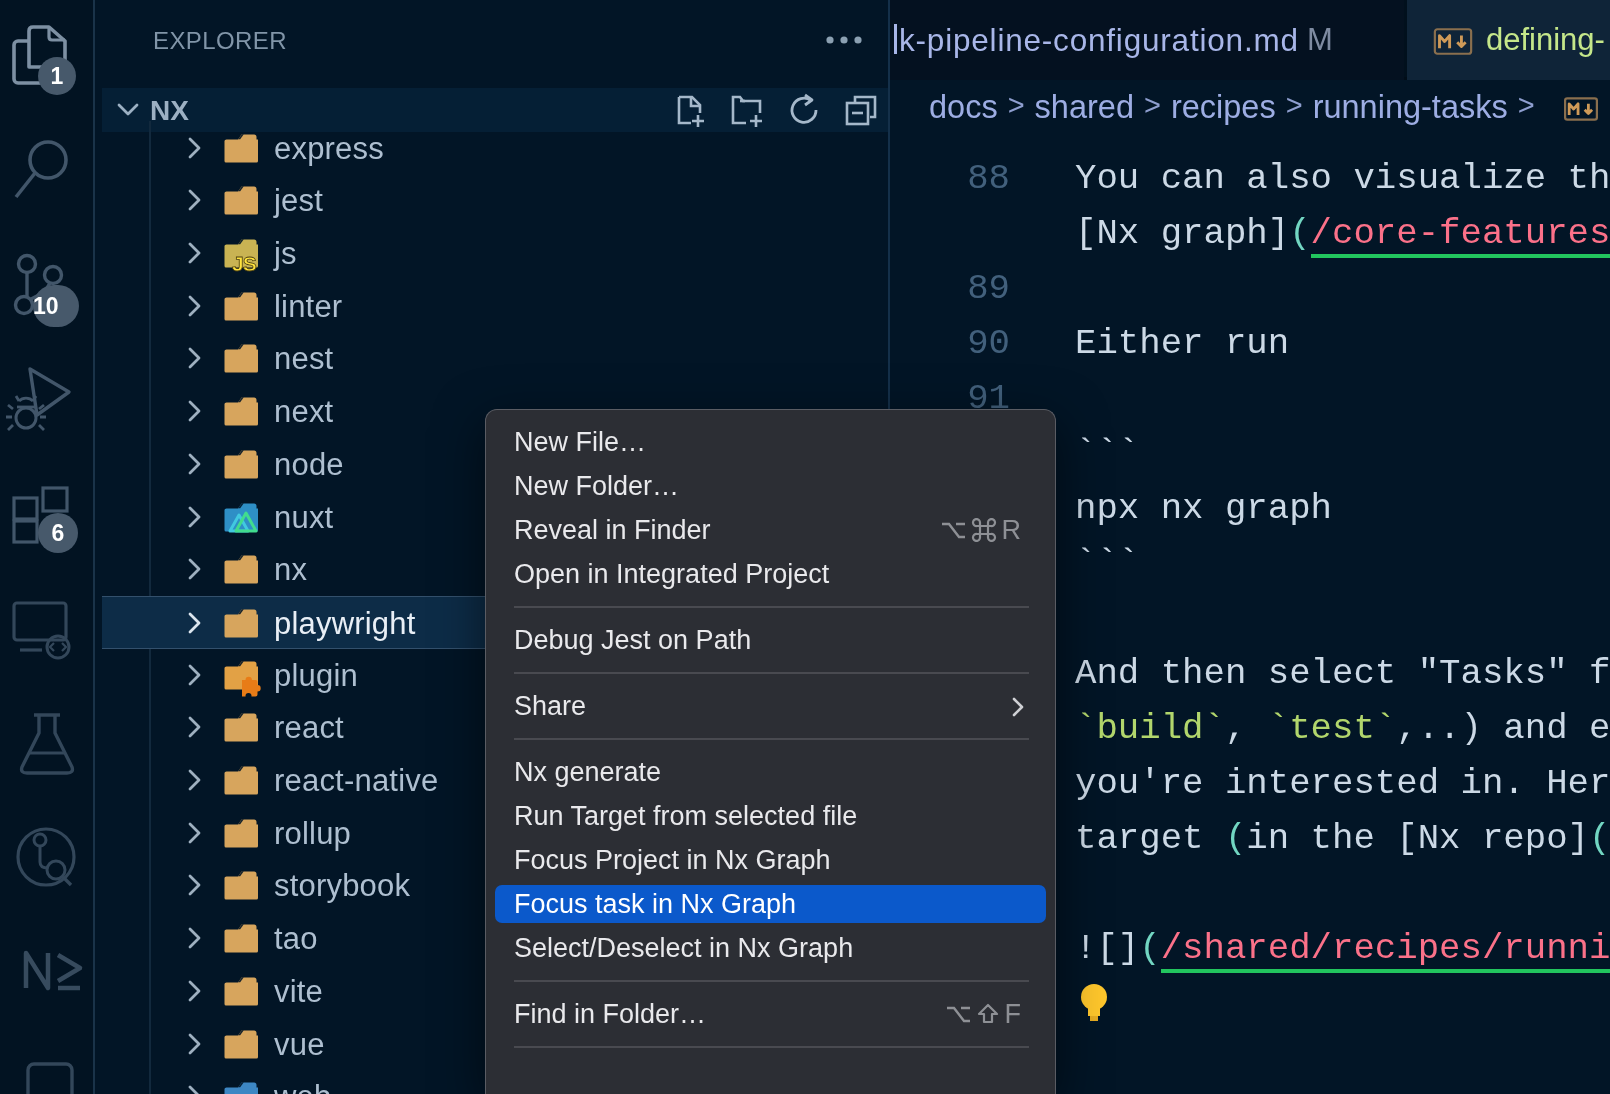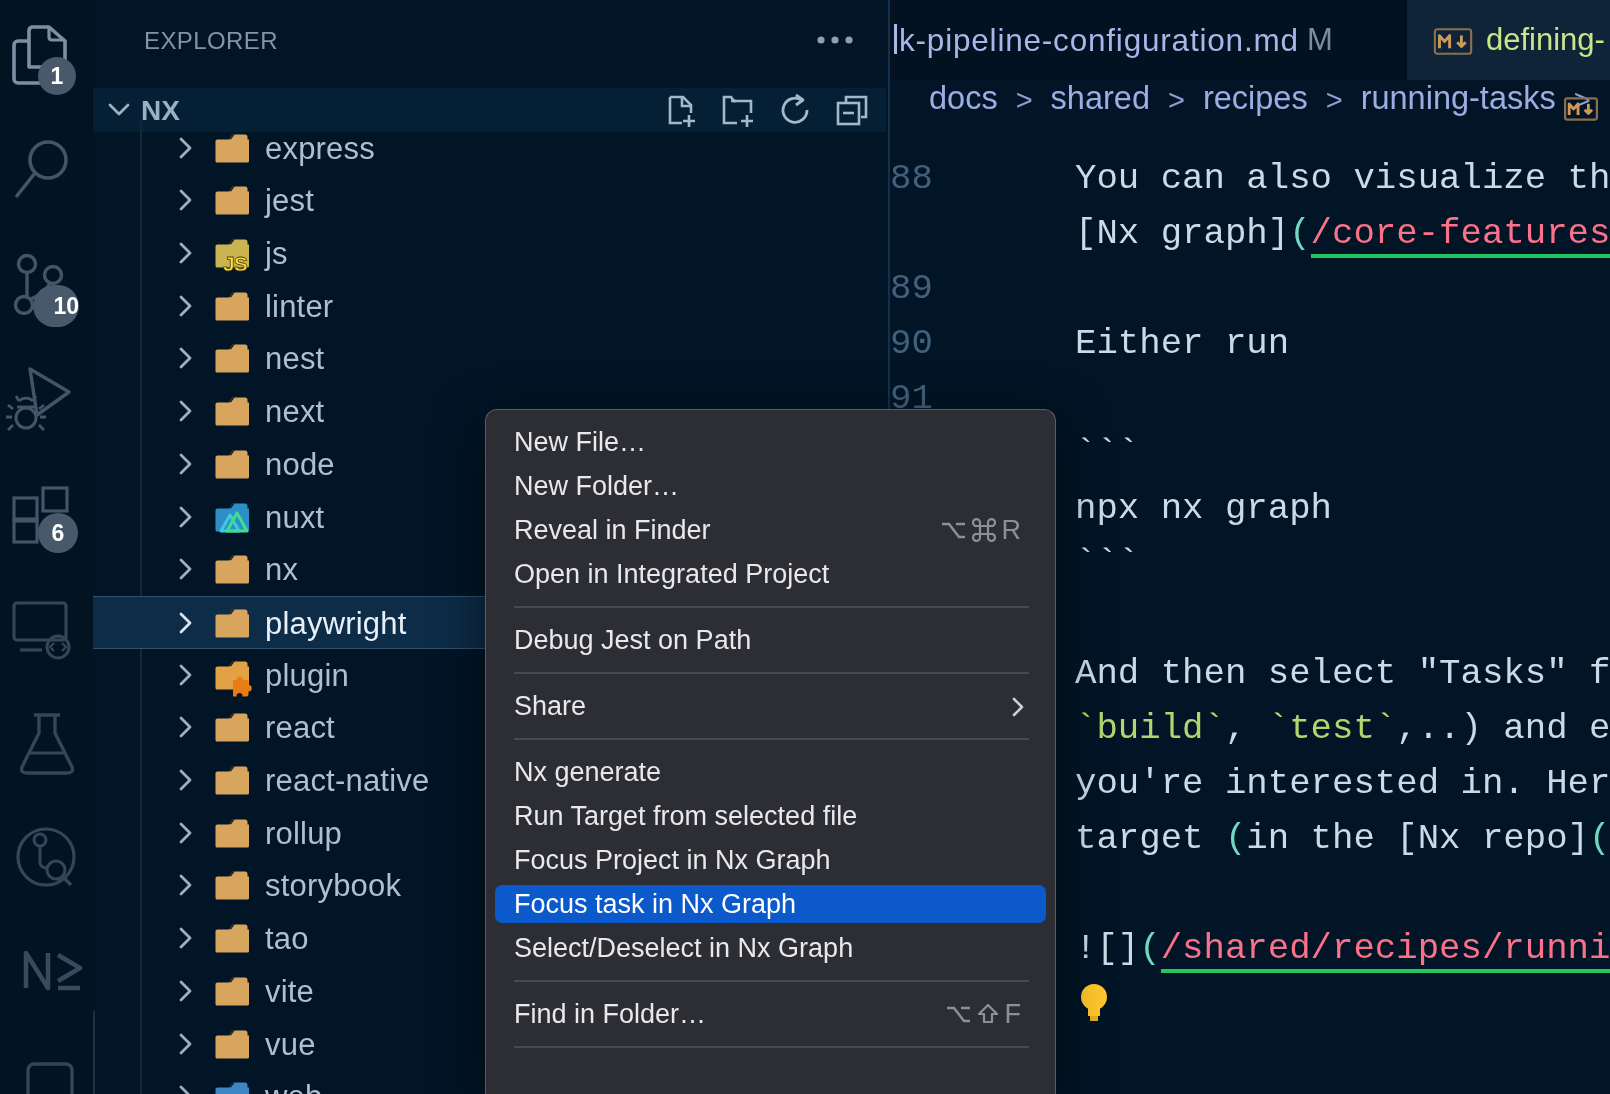--- a/index.html
+++ b/index.html
@@ -1,29 +1,29 @@
 <!DOCTYPE html>
 <html><head><meta charset="utf-8"><style>
 *{margin:0;padding:0;box-sizing:border-box}
 html,body{width:1610px;height:1094px;overflow:hidden;background:#021526;font-family:"Liberation Sans",sans-serif}
 .abs{position:absolute}
 #stage{position:relative;width:1610px;height:1094px;background:#021526}
 #abar{position:absolute;left:0;top:0;width:95px;height:1094px;background:#021322;border-right:2px solid #1a3349}
-#sidebar{position:absolute;left:93px;top:0;width:793px;height:1011px;background:#021526}
+#sidebar{position:absolute;left:102px;top:0;width:793px;height:1011px;background:#021526}
 #editor{position:absolute;left:888px;top:0;width:722px;height:1094px;background:#021526;border-left:2px solid #14304a}
 .trow{position:absolute;left:0;width:100%;height:53px;display:flex;align-items:center}
 .trow .chev{position:absolute;left:86px;top:15px}
 .trow .fico{position:absolute;left:122px;top:11px}
 .trow .lbl{position:absolute;left:172px;top:9px;font-size:31px;color:#aebfd0;letter-spacing:0.2px}
 .sel{background:#0d2c47;border-top:1px solid #33506c;border-bottom:1px solid #33506c}
 .sel .lbl{color:#e9eff6}
 .guide{position:absolute;left:47px;top:121px;width:2px;height:973px;background:#12293d}
 .mono{font-family:"Liberation Mono",monospace;font-size:35.7px;letter-spacing:0px;white-space:pre}
 .cline{position:absolute;left:185px;height:55px;line-height:55px;color:#ccd9e6}
-.gnum{position:absolute;left:0;width:120px;height:55px;line-height:55px;text-align:left;color:#42607c}
+.gnum{position:absolute;left:0;width:120px;height:55px;line-height:55px;text-align:right;color:#42607c}
 .teal{color:#72d6c2}.green{color:#b2d66c}
 .pink{color:#fb7189;border-bottom:4px solid #22c55e}
 .mi{position:relative;height:44px;line-height:44px;color:#e9e9ec;font-size:27px;padding-left:28px}
 .msep{height:2px;background:#494a50;margin:10px 26px 10px 28px}
 .mhl{position:absolute;left:9px;right:9px;top:3px;height:38px;background:#0b59cb;border-radius:7px;z-index:0}
 .shortcut{position:absolute;right:34px;top:0;height:44px;display:flex;align-items:center;gap:5px;color:#8e9095;font-size:27px}
 </style></head><body>
 <div id="stage">
 
 <div id="abar">
@@ -37,21 +37,21 @@
 <circle cx="40" cy="25" r="18" fill="none" stroke="#42566a" stroke-width="3.6"></circle>
 <path d="M27 38 L8 62" stroke="#42566a" stroke-width="3.6"></path>
 </svg>
 <svg class="abs" style="left:10px;top:245px" width="75" height="80" viewBox="0 0 75 80">
 <circle cx="17" cy="19" r="8.5" fill="none" stroke="#42566a" stroke-width="3.4"></circle>
 <circle cx="43" cy="30" r="8.5" fill="none" stroke="#42566a" stroke-width="3.4"></circle>
 <circle cx="14" cy="60" r="8.5" fill="none" stroke="#42566a" stroke-width="3.4"></circle>
 <path d="M17 28 v23" stroke="#42566a" stroke-width="3.4"></path>
 <path d="M21 54 Q36 48 40 38" fill="none" stroke="#42566a" stroke-width="3.4"></path>
 </svg>
-<div class="abs" style="left:33px;top:285px;width:46px;height:42px;border-radius:21px;background:#47596b;color:#fff;font-size:23px;font-weight:bold;text-align:right;line-height:42px">10</div>
+<div class="abs" style="left:33px;top:285px;width:46px;height:42px;border-radius:21px;background:#47596b;color:#fff;font-size:23px;font-weight:bold;text-align:left;line-height:42px">10</div>
 <svg class="abs" style="left:5px;top:355px" width="90" height="90" viewBox="0 0 90 90">
 <path d="M25 14 L64 37 L32 60 Z" fill="none" stroke="#42566a" stroke-width="3.4" stroke-linejoin="round"></path>
 <circle cx="21" cy="63" r="10" fill="#021322" stroke="#42566a" stroke-width="3"></circle>
 <path d="M14 46 a9 8 0 0 1 14 0 M8 54 l-5 -4 M7 62 h-6 M8 70 l-5 5 M34 54 l5 -4 M35 62 h6 M34 70 l5 5 M14 46 l-3 -5 M28 46 l3 -5" fill="none" stroke="#42566a" stroke-width="2.8"></path>
 <path d="M12 52 h18" stroke="#42566a" stroke-width="2.8"></path>
 </svg>
 <svg class="abs" style="left:8px;top:480px" width="80" height="70" viewBox="0 0 80 70">
 <rect x="6" y="18" width="23" height="21" fill="none" stroke="#42566a" stroke-width="3.2"></rect>
 <rect x="6" y="41" width="23" height="21" fill="none" stroke="#42566a" stroke-width="3.2"></rect>
 <rect x="35" y="8" width="24" height="23" fill="none" stroke="#42566a" stroke-width="3.2"></rect>
@@ -321,21 +321,21 @@
 <div class="abs" style="left:517px;top:0;width:203px;height:80px;background:#0f2438">
 <svg class="abs" style="left:26px;top:28px" width="40" height="27" viewBox="0 0 46 32">
 <rect x="1.5" y="1.5" width="43" height="29" rx="3" fill="none" stroke="#8a6f4e" stroke-width="2.6"></rect>
 <path d="M7 24 v-15 l6 7 6 -7 v15" fill="none" stroke="#cf9a58" stroke-width="3.4" stroke-linejoin="round"></path>
 <path d="M33 9 v12 M28 17 l5 5 5 -5" fill="none" stroke="#cf9a58" stroke-width="3.4" stroke-linejoin="round"></path>
 </svg>
 <div class="abs" style="left:79px;top:22px;font-size:31px;color:#c5e78a;white-space:nowrap">defining-</div>
 </div>
 </div>
 <div class="abs" style="left:0;top:80px;width:720px;height:57px">
-<div class="abs" style="left:39px;top:0;font-size:32.5px;color:#9dade3;white-space:nowrap;display:flex;gap:18px;align-items:flex-end">
+<div class="abs" style="left:39px;top:9px;font-size:32.5px;color:#9dade3;white-space:nowrap;display:flex;gap:10px;align-items:flex-start">
 <span>docs</span>
           <span style="color:#8e9ecf;font-size:29px">&gt;</span>
           <span>shared</span>
           <span style="color:#8e9ecf;font-size:29px">&gt;</span>
           <span>recipes</span>
           <span style="color:#8e9ecf;font-size:29px">&gt;</span>
           <span>running-tasks</span>
           <span style="color:#8e9ecf;font-size:29px">&gt;</span>
 </div>
 <svg class="abs" style="left:674px;top:17px" width="34" height="24" viewBox="0 0 46 32">

